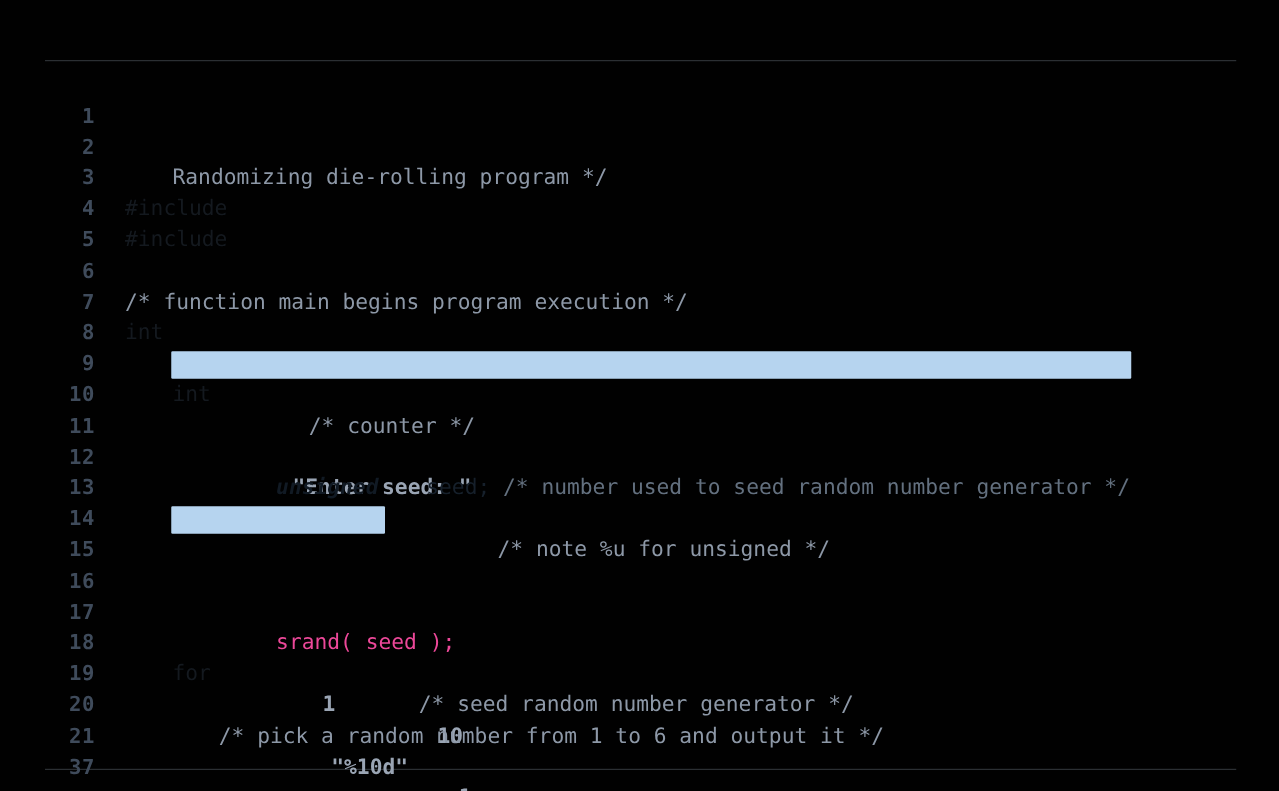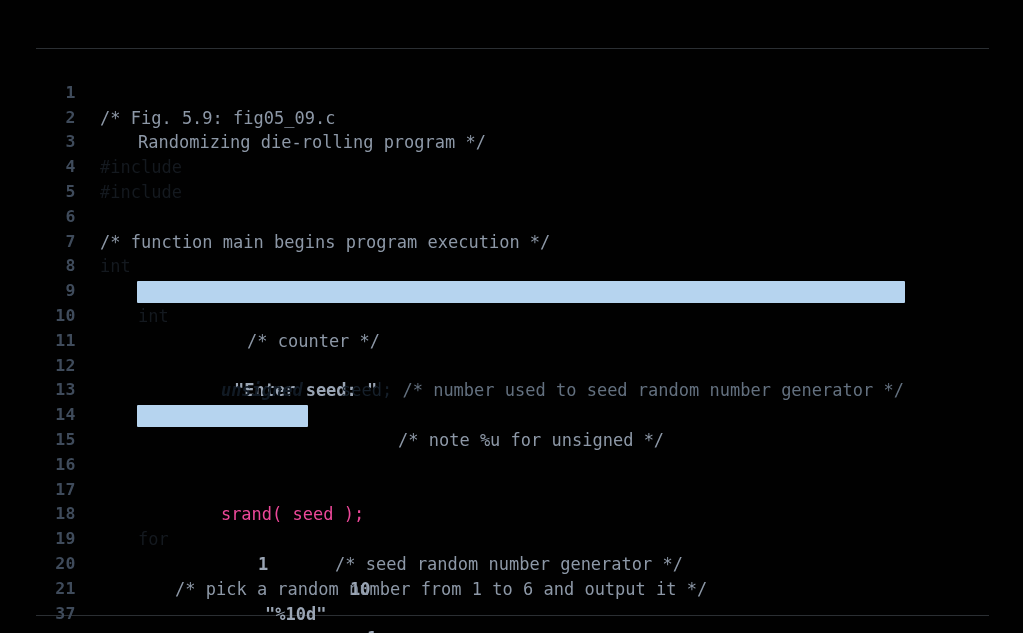--- a/index.html
+++ b/index.html
@@ -81,21 +81,20 @@
 
 <div id="slide">
 
   <div class="rule top"></div>
   <div class="rule bottom"></div>
 
   <div id="code">
 
     <div class="line">
       <span class="lnum">1</span>
-      <span class="code cm">/* Fig. 5.9: fig05_09.c</span>
     </div>
 
     <div class="line">
       <span class="lnum">2</span>
       <span class="code cm" style="left:138px">Randomizing die-rolling program */</span>
     </div>
 
     <div class="line">
       <span class="lnum">3</span>
       <span class="code dim">#include</span>

